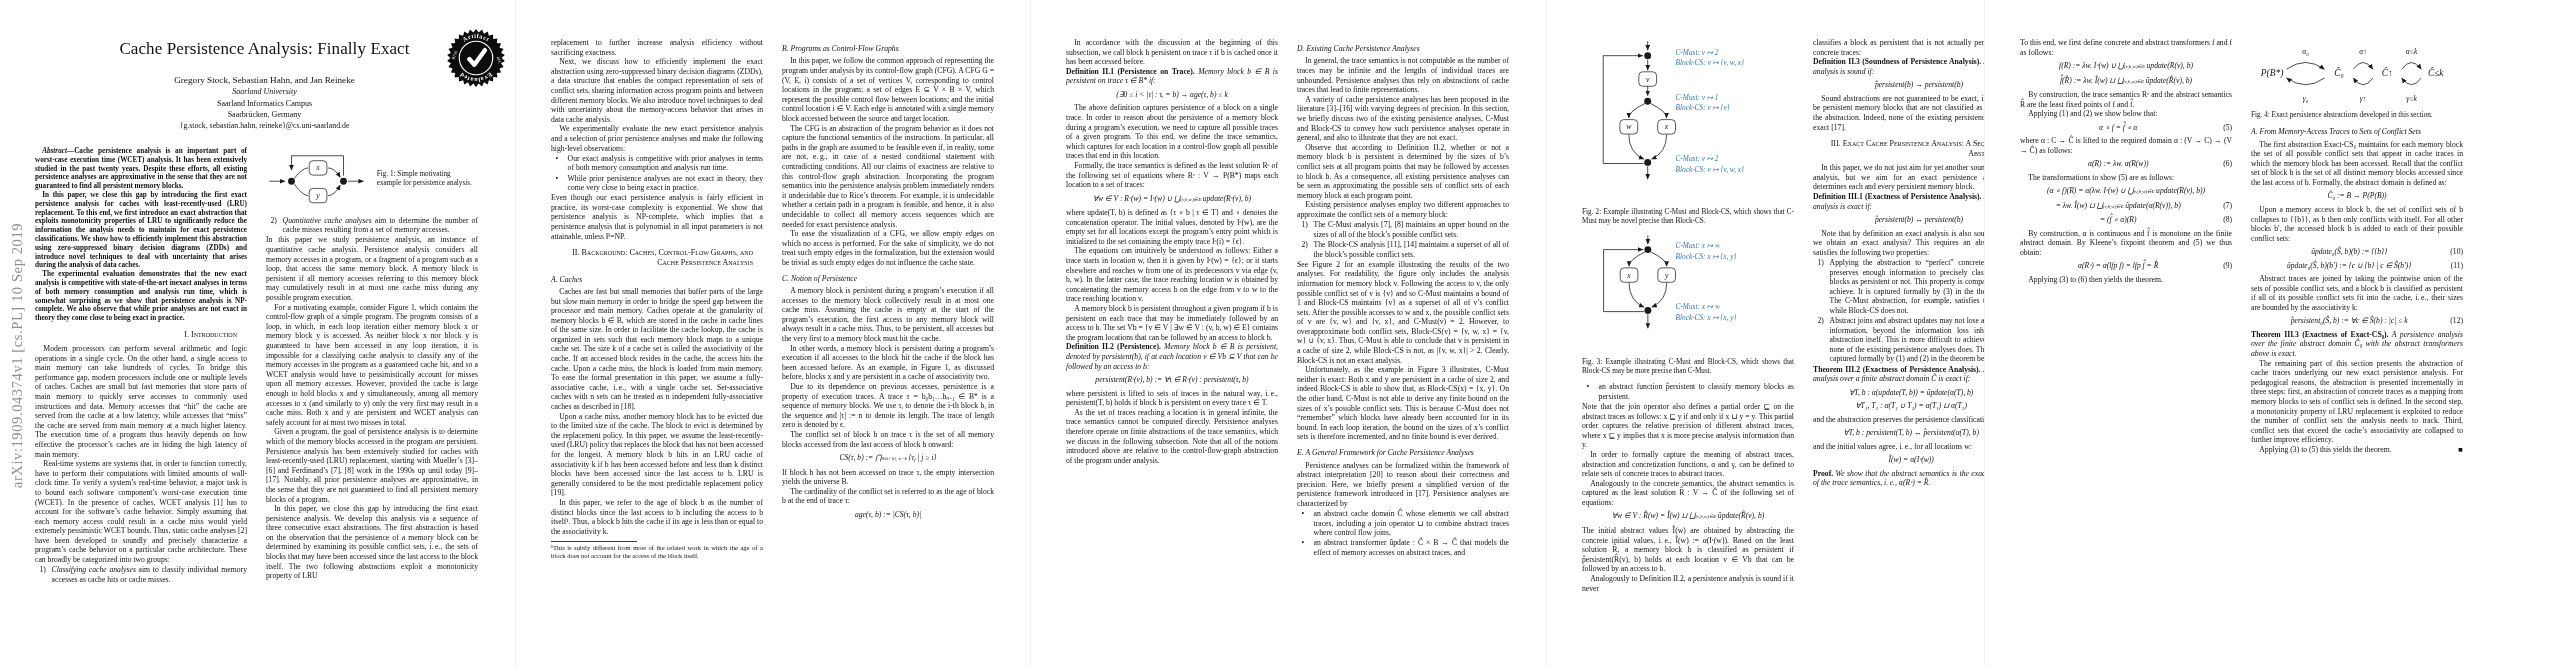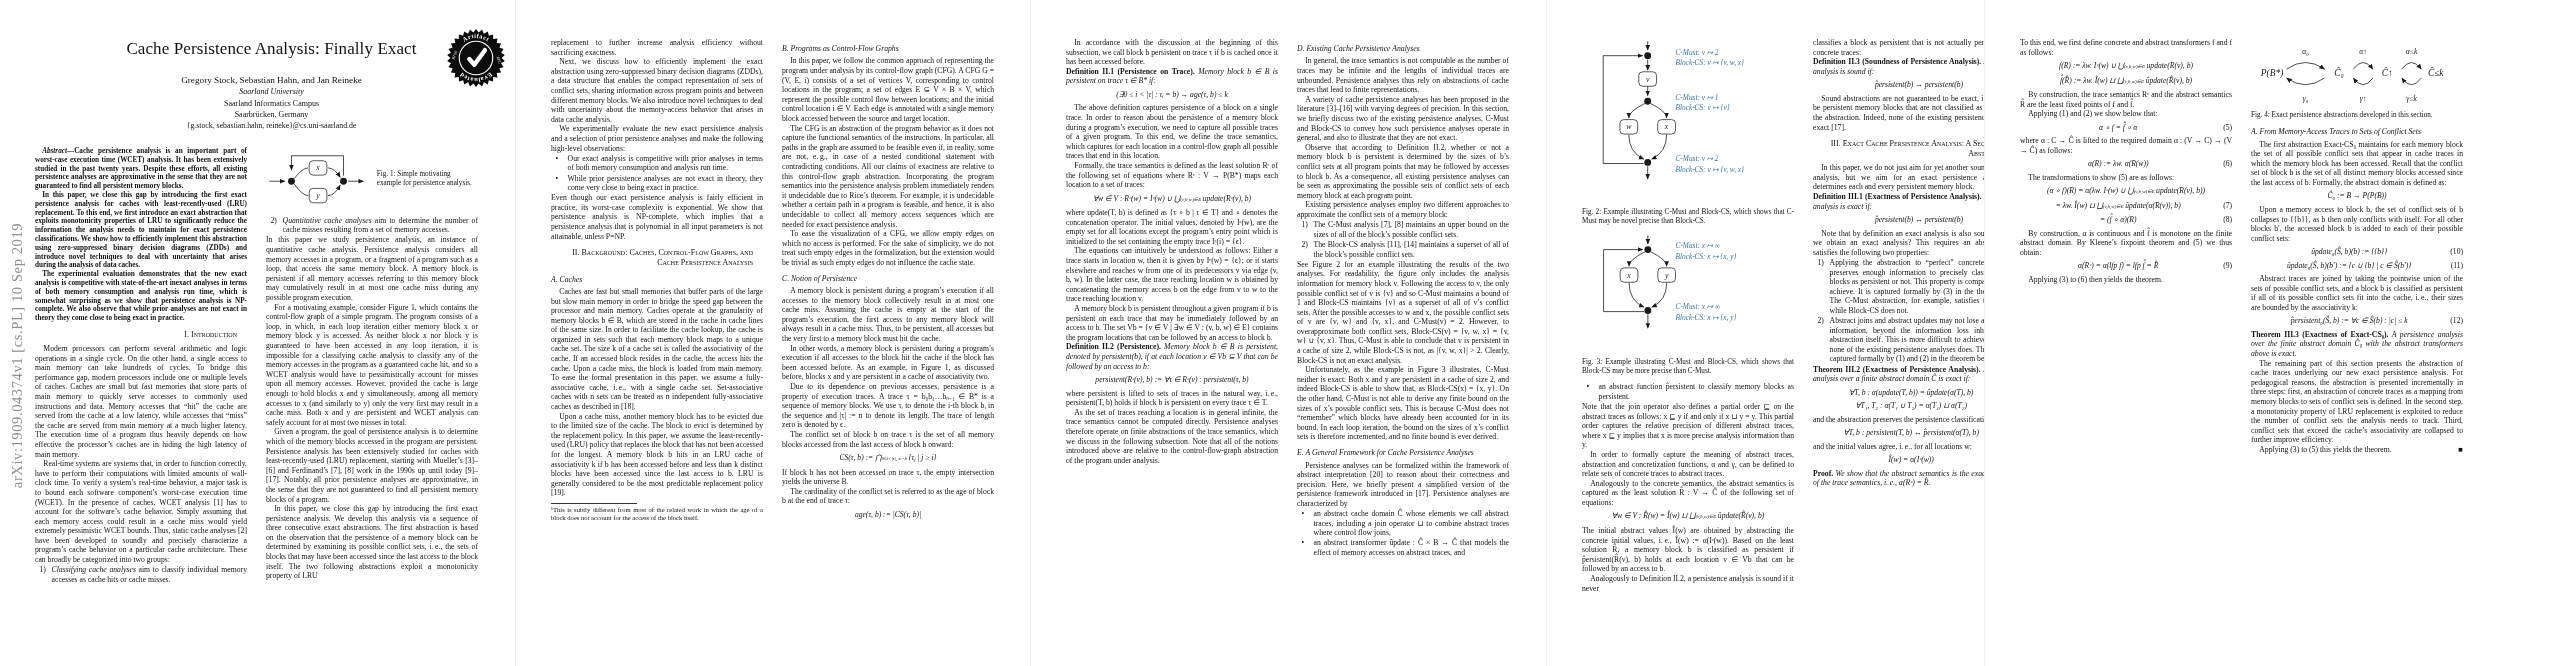--- a/index.html
+++ b/index.html
@@ -5,21 +5,21 @@
   html,body{margin:0;padding:0;background:#ffffff;}
   body{width:2576px;height:667px;position:relative;font-family:"Liberation Serif",serif;color:#111;overflow:hidden;}
   .page{position:absolute;top:0;width:515px;height:667px;background:#fff;overflow:hidden;}
   .page+.page{border-left:0.6px solid #f0f0f0;}
   #pg0{left:0}#pg1{left:515px}#pg2{left:1030px}#pg3{left:1546px}#pg4{left:1984px}
   .cols{position:absolute;left:35px;width:443px;display:flex;gap:19px;}
   .col{width:212px;overflow:hidden;text-align:justify;font-size:7.7px;line-height:9.6px;}
   .pg-first .cols{top:147px;height:512px;}
   .pg-rest .cols{top:38px;height:621px;}
   
-  .hdr{position:absolute;left:50px;top:0;width:443px;text-align:center;}
+  .hdr{position:absolute;left:43px;top:0;width:443px;text-align:center;}
   .title{font-size:17px;margin-top:39px;letter-spacing:0.1px;}
   .authors{font-size:9.2px;margin-top:15.6px;}
   .affil-i{font-style:italic;font-size:8px;margin-top:2.8px;}
   .affil{font-size:8px;margin-top:2.2px;}
   .email{font-size:7.8px;margin-top:2.2px;}
   
   .wm{position:absolute;left:-281px;top:347px;width:596px;text-align:center;transform:rotate(-90deg);color:#8f8f98;font-size:14.5px;letter-spacing:0.6px;white-space:nowrap;}
   
   .badge{position:absolute;left:447px;top:29px;}
   
@@ -135,20 +135,21 @@
         </div>
         <div class="li">
           <span class="mk">•</span>
           <span class="tx"><span>While prior persistence analyses are not exact in theory, they come very close to being exact in practice.</span></span>
         </div>
         <p class="pc"><span>Even though our exact persistence analysis is fairly efficient in practice, its worst-case complexity is exponential. We show that persistence analysis is NP-complete, which implies that a persistence analysis that is polynomial in all input parameters is not attainable, unless P=NP.</span></p>
         <h3 class="h1">II. Background: Caches, Control-Flow Graphs, and Cache Persistence Analysis</h3>
         <h3 class="h2">A. Caches</h3>
         <p class="p"><span>Caches are fast but small memories that buffer parts of the large but slow main memory in order to bridge the speed gap between the processor and main memory. Caches operate at the granularity of memory blocks b ∈ B, which are stored in the cache in cache lines of the same size. In order to facilitate the cache lookup, the cache is organized in sets such that each memory block maps to a unique cache set. The size k of a cache set is called the associativity of the cache. If an accessed block resides in the cache, the access hits the cache. Upon a cache miss, the block is loaded from main memory. To ease the formal presentation in this paper, we assume a fully-associative cache, i. e., with a single cache set. Set-associative caches with n sets can be treated as n independent fully-associative caches as described in [18].</span></p>
         <p class="p"><span>Upon a cache miss, another memory block has to be evicted due to the limited size of the cache. The block to evict is determined by the replacement policy. In this paper, we assume the least-recently-used (LRU) policy that replaces the block that has not been accessed for the longest. A memory block b hits in an LRU cache of associativity k if b has been accessed before and less than k distinct blocks have been accessed since the last access to b. LRU is generally considered to be the most predictable replacement policy [19].</span></p>
+        <p class="p"><span>In this paper, we refer to the age of block b as the number of distinct blocks since the last access to b including the access to b itself¹. Thus, a block b hits the cache if its age is less than or equal to the associativity k.</span></p>
         <div class="fn">¹This is subtly different from most of the related work in which the age of a block does not account for the access of the block itself.</div>
       </div>
       <div class="col">
         <h3 class="h2">B. Programs as Control-Flow Graphs</h3>
         <p class="p"><span>In this paper, we follow the common approach of representing the program under analysis by its control-flow graph (CFG). A CFG G = (V, E, i) consists of a set of vertices V, corresponding to control locations in the program; a set of edges E ⊆ V × B × V, which represent the possible control flow between locations; and the initial control location i ∈ V. Each edge is annotated with a single memory block accessed between the source and target location.</span></p>
         <p class="p"><span>The CFG is an abstraction of the program behavior as it does not capture the functional semantics of the instructions. In particular, all paths in the graph are assumed to be feasible even if, in reality, some are not, e. g., in case of a nested conditional statement with contradicting conditions. All our claims of exactness are relative to this control-flow graph abstraction. Incorporating the program semantics into the persistence analysis problem immediately renders it undecidable due to Rice’s theorem. For example, it is undecidable whether a certain path in a program is feasible, and hence, it is also undecidable to collect all memory access sequences which are needed for exact persistence analysis.</span></p>
         <p class="p"><span>To ease the visualization of a CFG, we allow empty edges on which no access is performed. For the sake of simplicity, we do not treat such empty edges in the formalization, but the extension would be trivial as such empty edges do not influence the cache state.</span></p>
         <h3 class="h2">C. Notion of Persistence</h3>
         <p class="p"><span>A memory block is persistent during a program’s execution if all accesses to the memory block collectively result in at most one cache miss. Assuming the cache is empty at the start of the program’s execution, the first access to any memory block will always result in a cache miss. Thus, to be persistent, all accesses but the very first to a memory block must hit the cache.</span></p>
         <p class="p"><span>In other words, a memory block is persistent during a program’s execution if all accesses to the block hit the cache if the block has been accessed before. As an example, in Figure 1, as discussed before, blocks x and y are persistent in a cache of associativity two.</span></p>

